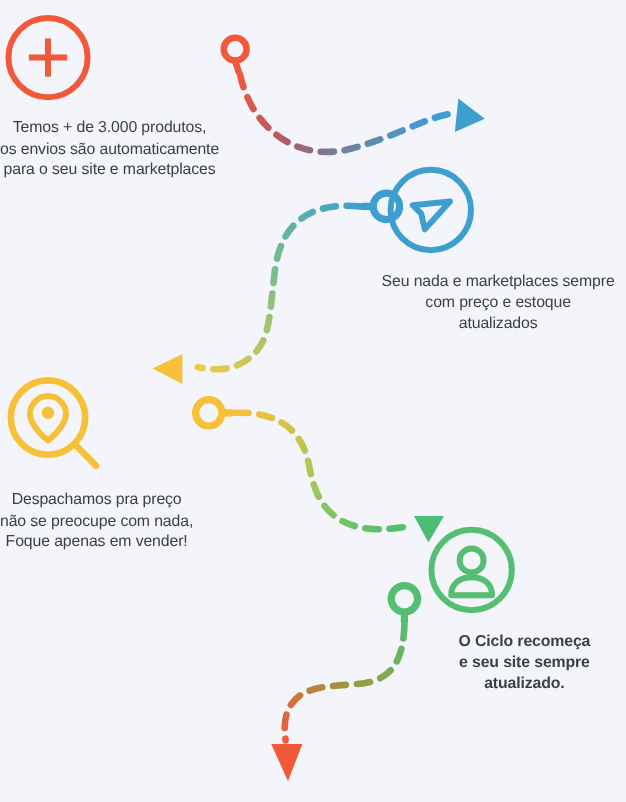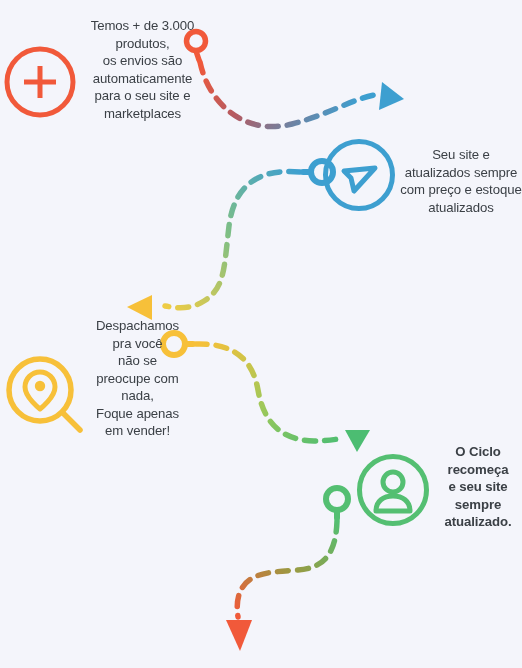--- a/index.html
+++ b/index.html
@@ -8,21 +8,21 @@
     width:522px;height:668px;
     background:#f4f5fb;
     font-family:"Liberation Sans", sans-serif;
     position:relative;
     overflow:hidden;
     -webkit-font-smoothing:antialiased;
   }
   #stage{position:absolute;left:0;top:0;width:522px;height:668px;}
   .paths{position:absolute;left:0;top:0;width:522px;height:668px;pointer-events:none;}
 
-  .step{position:absolute;display:flex;flex-direction:row;align-items:flex-end;}
+  .step{position:absolute;display:flex;flex-direction:column;align-items:flex-start;}
   .icon-wrap{display:block;line-height:0;}
   .caption{
     margin-top:9px;
     text-align:center;
     color:#3b4046;
     font-size:13.2px;
     line-height:17.5px;
     white-space:pre-line;
     letter-spacing:-0.1px;
   }
@@ -106,36 +106,36 @@
 para o seu site e marketplaces</div>
   </div>
 
   <div class="step" id="step-2">
     <span class="icon-wrap">
       <svg width="82" height="82" viewBox="0 0 82 82" xmlns="http://www.w3.org/2000/svg">
         <circle cx="41" cy="41" r="33.5" fill="none" stroke="#3d9fd0" stroke-width="5"></circle>
         <path d="M26,37 L57,34 L36,57 L33,44 Z" fill="none" stroke="#3d9fd0" stroke-width="5" stroke-linejoin="round" stroke-linecap="round"></path>
       </svg>
     </span>
-    <div class="caption">Seu site e atualizados sempre
+    <div class="caption">Seu nada e marketplaces sempre
 com preço e estoque
 atualizados</div>
   </div>
 
   <div class="step" id="step-3">
     <span class="icon-wrap">
       <svg width="90" height="90" viewBox="0 0 90 90" xmlns="http://www.w3.org/2000/svg">
         <circle cx="40" cy="40" r="31" fill="none" stroke="#f7c039" stroke-width="5.5"></circle>
         <path d="M63,63 L80,80" stroke="#f7c039" stroke-width="5.5" stroke-linecap="round"></path>
         <path d="M40,22 C31.7,22 25,28.7 25,37 C25,47.5 40,59 40,59
                  C40,59 55,47.5 55,37 C55,28.7 48.3,22 40,22 Z" fill="none" stroke="#f7c039" stroke-width="5" stroke-linejoin="round"></path>
         <circle cx="40" cy="36" r="5.2" fill="#f7c039"></circle>
       </svg>
     </span>
-    <div class="caption">Despachamos pra você
+    <div class="caption">Despachamos pra preço
 não se preocupe com nada,
 Foque apenas em vender!</div>
   </div>
 
   <div class="step" id="step-4">
     <span class="icon-wrap">
       <svg width="82" height="82" viewBox="0 0 82 82" xmlns="http://www.w3.org/2000/svg">
         <circle cx="41" cy="41" r="33.5" fill="none" stroke="#54bf72" stroke-width="5"></circle>
         <circle cx="41" cy="33" r="10" fill="none" stroke="#54bf72" stroke-width="5"></circle>
         <path d="M24,62 C24,52 31.5,47 41,47 C50.5,47 58,52 58,62 Z" fill="none" stroke="#54bf72" stroke-width="5" stroke-linejoin="round"></path>

